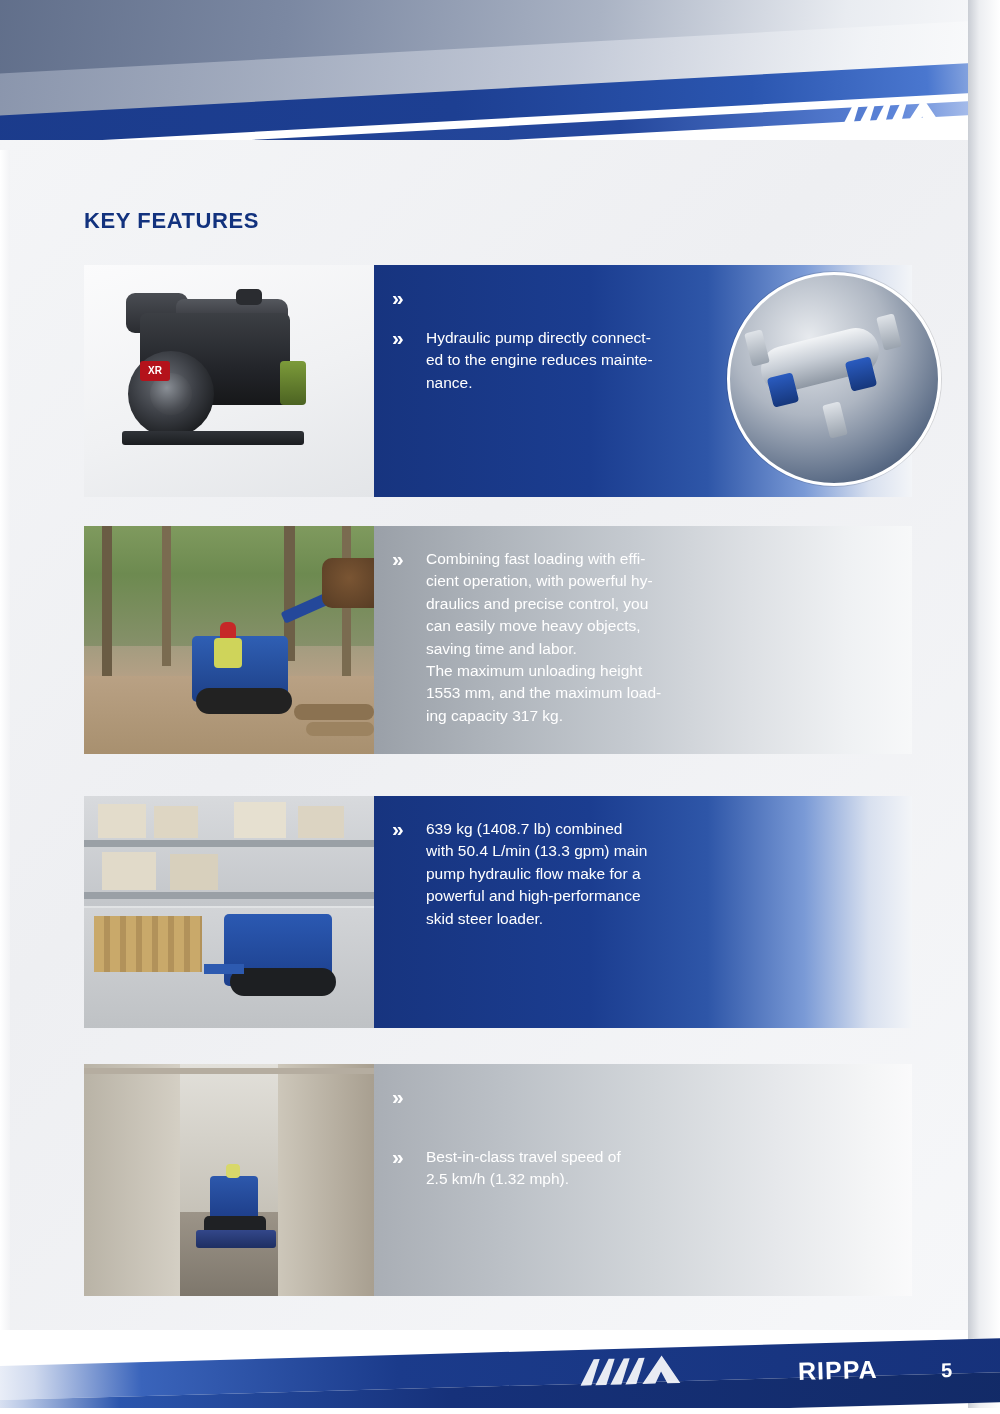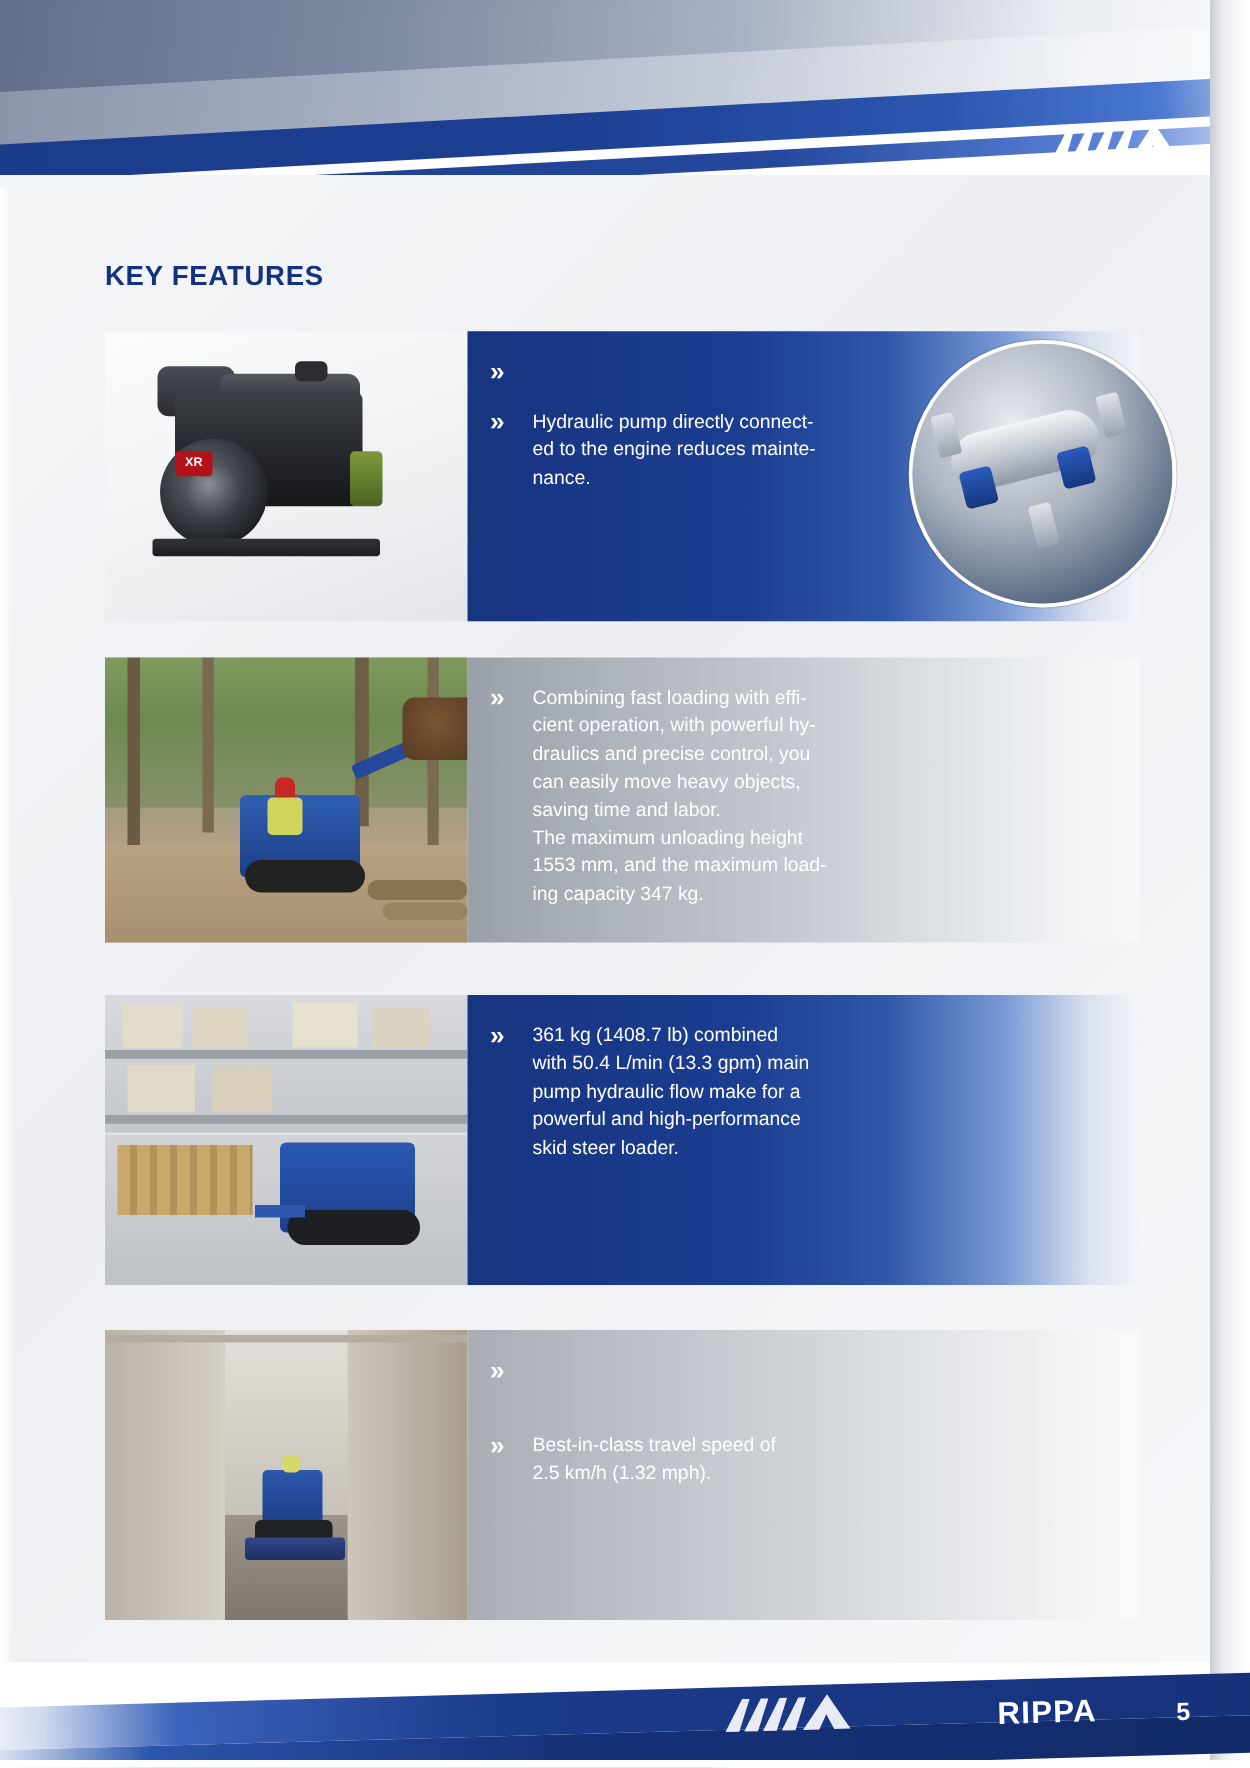--- a/index.html
+++ b/index.html
@@ -387,21 +387,21 @@
   <div class="textpanel panel-grey" style="left:374px; top:526px; width:538px; height:228px;">
     <div class="bullet-row" style="margin:22px 0 0 18px; width:340px;">
       <span class="chev">»</span>
       <span class="btext">Combining fast loading with effi-
 cient operation, with powerful hy-
 draulics and precise control, you
 can easily move heavy objects,
 saving time and labor.
 The maximum unloading height
 1553 mm, and the maximum load-
-ing capacity 347 kg.</span>
+ing capacity 317 kg.</span>
     </div>
   </div>
 
   <div class="photo img-warehouse" style="left:84px; top:796px; width:290px; height:232px;">
     <div style="position:absolute; left:0; top:0; width:290px; height:110px; background:linear-gradient(180deg,#d8dadd 0%,#c3c6ca 100%);"></div>
     <div style="position:absolute; left:0; top:44px; width:290px; height:7px; background:#9aa0a6;"></div>
     <div style="position:absolute; left:0; top:96px; width:290px; height:7px; background:#9aa0a6;"></div>
     <div style="position:absolute; left:14px; top:8px; width:48px; height:34px; background:#e3dccb;"></div>
     <div style="position:absolute; left:70px; top:10px; width:44px; height:32px; background:#ded6c3;"></div>
     <div style="position:absolute; left:150px; top:6px; width:52px; height:36px; background:#e6e0d0;"></div>
@@ -411,21 +411,21 @@
     <div style="position:absolute; left:0; top:112px; width:290px; height:120px; background:linear-gradient(180deg,#d2d4d7 0%, #bfc2c5 100%);"></div>
     <div style="position:absolute; left:10px; top:120px; width:108px; height:56px; background:repeating-linear-gradient(90deg,#c9a96a 0 10px,#b2925a 10px 16px);"></div>
     <div style="position:absolute; left:140px; top:118px; width:108px; height:72px; background:linear-gradient(180deg,#2b59b2 0%, #1c3f8c 100%); border-radius:5px;"></div>
     <div style="position:absolute; left:146px; top:172px; width:106px; height:28px; background:#1d1f22; border-radius:14px;"></div>
     <div style="position:absolute; left:120px; top:168px; width:40px; height:10px; background:#2d5ab0;"></div>
   </div>
 
   <div class="textpanel panel-blue" style="left:374px; top:796px; width:538px; height:232px;">
     <div class="bullet-row" style="margin:22px 0 0 18px; width:330px;">
       <span class="chev">»</span>
-      <span class="btext">361 kg (1408.7 lb) combined
+      <span class="btext">639 kg (1408.7 lb) combined
 with 50.4 L/min (13.3 gpm) main
 pump hydraulic flow make for a
 powerful and high-performance
 skid steer loader.</span>
     </div>
   </div>
 
   <div class="photo img-aisle" style="left:84px; top:1064px; width:290px; height:232px;">
     <div style="position:absolute; left:0; top:0; width:96px; height:232px; background:linear-gradient(90deg,#b9b3a6 0%, #d4cfc4 100%);"></div>
     <div style="position:absolute; left:194px; top:0; width:96px; height:232px; background:linear-gradient(270deg,#a89f90 0%, #cdc7ba 100%);"></div>

